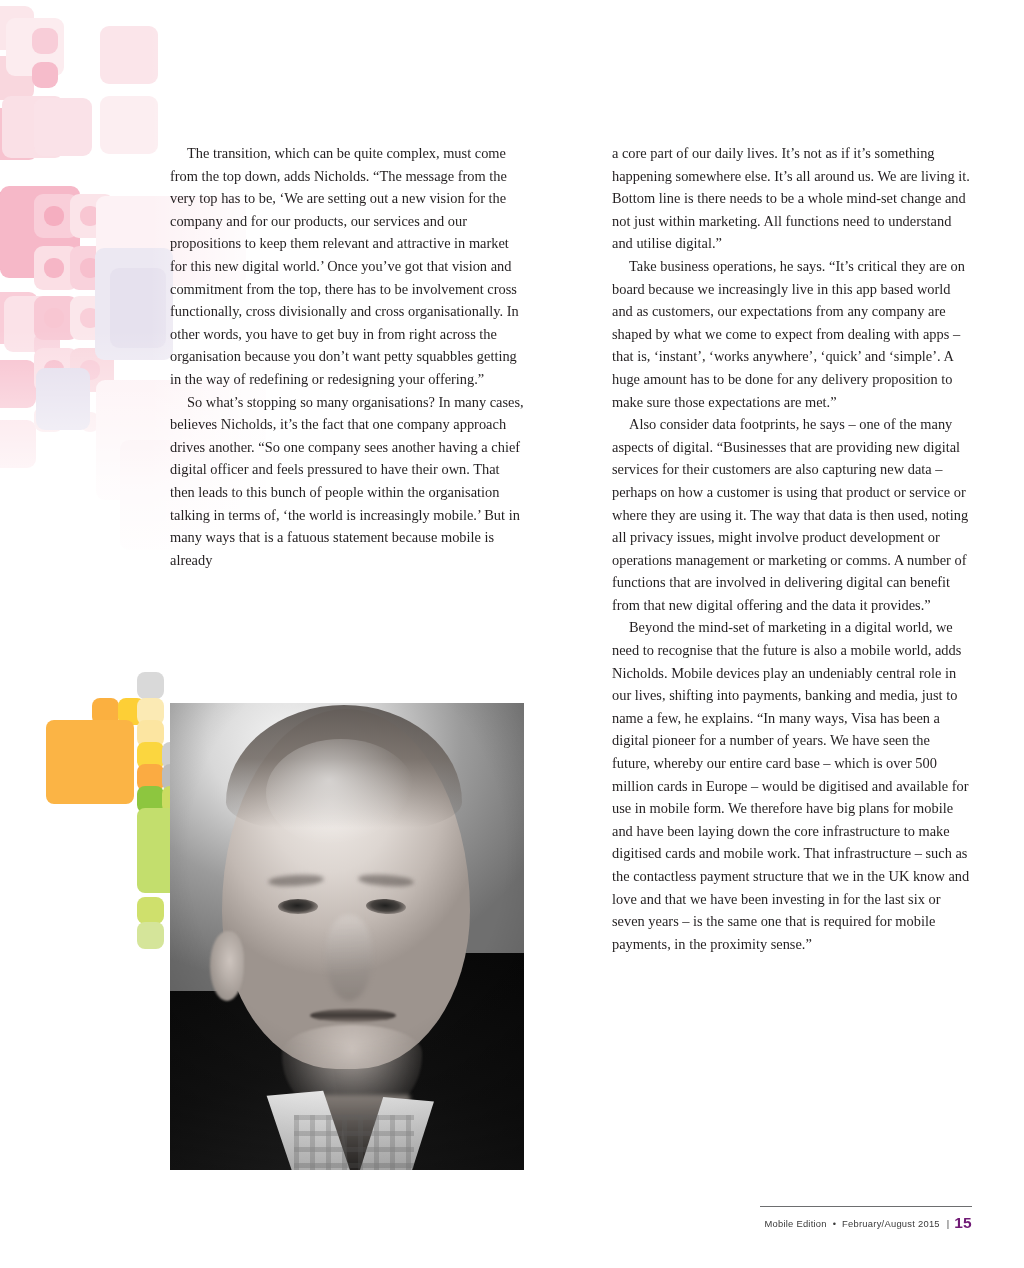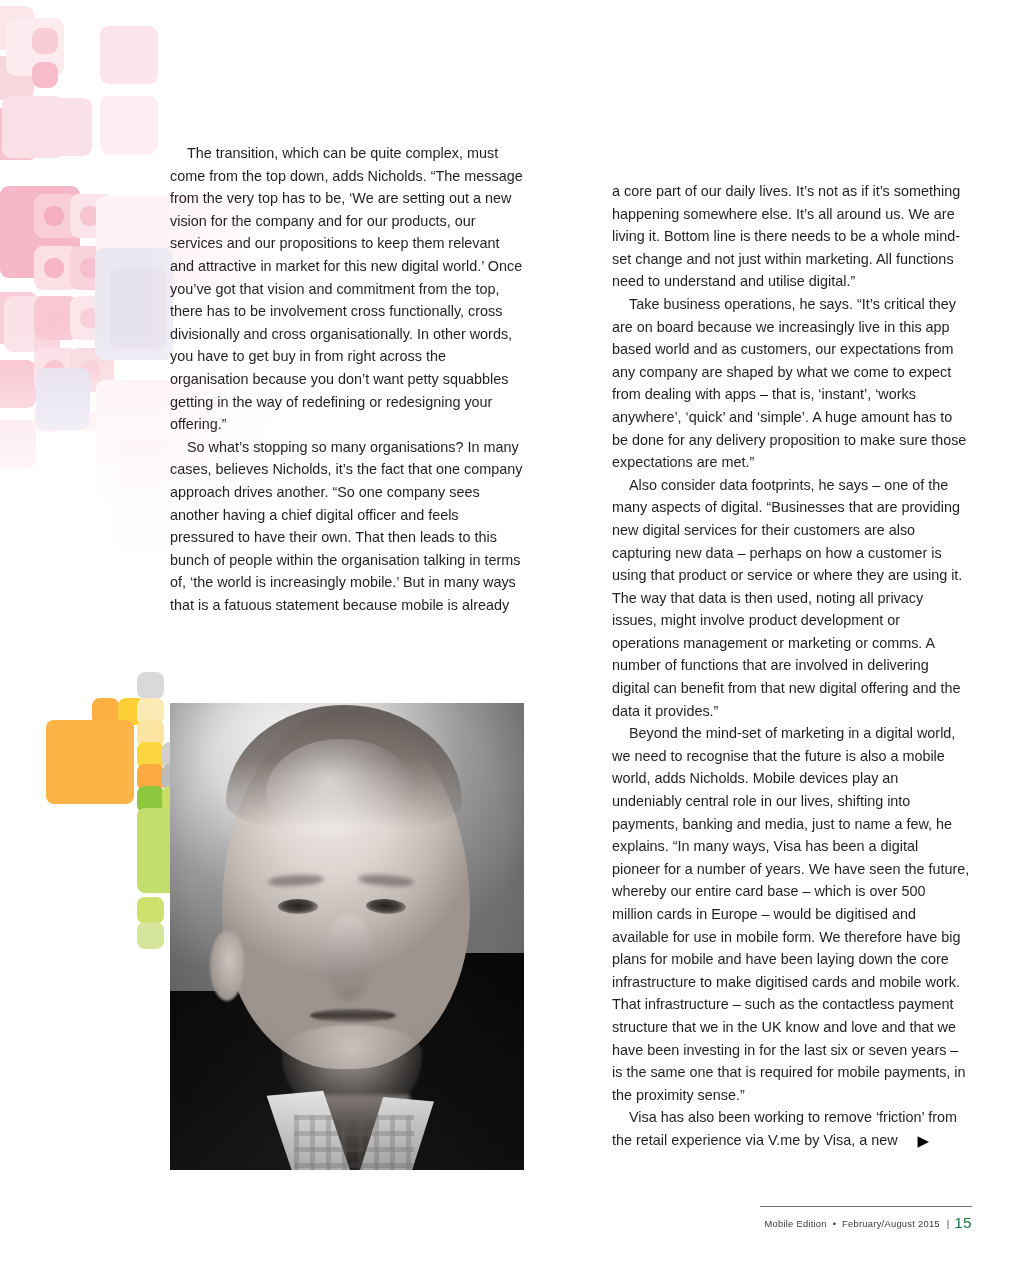--- a/index.html
+++ b/index.html
@@ -188,25 +188,26 @@
   
   .column {
     position: absolute;
     width: 356px;
     font-size: 14.4px;
     line-height: 22.6px;
     color: #231f20;
     text-align: left;
   }
   #col-left  { left: 170px; top: 142px; }
-  #col-right { left: 612px; top: 142px; width: 358px; margin-top: 38px; }
+  #col-right { left: 612px; top: 142px; width: 358px; }
 
   .column p {
     margin: 0;
     text-indent: 17px;
+    font-family: Liberation Serif, serif;
   }
   .column p.cont {
     text-indent: 0;
   }
 
   .cont-arrow {
     display: inline-block;
     margin-left: 3px;
     font-size: 15px;
     line-height: 1;
@@ -230,22 +231,22 @@
     text-align: right;
     white-space: nowrap;
     font-size: 9.4px;
     letter-spacing: 0.25px;
     color: #3a3a3a;
   }
   #footer-sep { margin: 0 3px; }
   #footer-bar { margin: 0 2px 0 4px; color: #3a3a3a; }
   #footer-page {
     font-size: 15.5px;
-    font-weight: 400;
-    color: #15803d;
+    font-weight: 700;
+    color: #701a75;
     vertical-align: -1px;
     text-align: center;
   }
 </style>
 </head>
 <body>
 
 <div id="deco-pink">
 
   <div class="sq" style="left:-10px; top:6px;  width:44px; height:44px; background:#fbe6ea;"></div>
@@ -355,21 +356,20 @@
 <div id="col-left" class="column">
   <p>The transition, which can be quite complex, must come from the top down, adds Nicholds. “The message from the very top has to be, ‘We are setting out a new vision for the company and for our products, our services and our propositions to keep them relevant and attractive in market for this new digital world.’ Once you’ve got that vision and commitment from the top, there has to be involvement cross functionally, cross divisionally and cross organisationally. In other words, you have to get buy in from right across the organisation because you don’t want petty squabbles getting in the way of redefining or redesigning your offering.”</p>
   <p>So what’s stopping so many organisations? In many cases, believes Nicholds, it’s the fact that one company approach drives another. “So one company sees another having a chief digital officer and feels pressured to have their own. That then leads to this bunch of people within the organisation talking in terms of, ‘the world is increasingly mobile.’ But in many ways that is a fatuous statement because mobile is already</p>
 </div>
 
 <div id="col-right" class="column">
   <p class="cont">a core part of our daily lives. It’s not as if it’s something happening somewhere else. It’s all around us. We are living it. Bottom line is there needs to be a whole mind-set change and not just within marketing. All functions need to understand and utilise digital.”</p>
   <p>Take business operations, he says. “It’s critical they are on board because we increasingly live in this app based world and as customers, our expectations from any company are shaped by what we come to expect from dealing with apps – that is, ‘instant’, ‘works anywhere’, ‘quick’ and ‘simple’. A huge amount has to be done for any delivery proposition to make sure those expectations are met.”</p>
   <p>Also consider data footprints, he says – one of the many aspects of digital. “Businesses that are providing new digital services for their customers are also capturing new data – perhaps on how a customer is using that product or service or where they are using it. The way that data is then used, noting all privacy issues, might involve product development or operations management or marketing or comms. A number of functions that are involved in delivering digital can benefit from that new digital offering and the data it provides.”</p>
   <p>Beyond the mind-set of marketing in a digital world, we need to recognise that the future is also a mobile world, adds Nicholds. Mobile devices play an undeniably central role in our lives, shifting into payments, banking and media, just to name a few, he explains. “In many ways, Visa has been a digital pioneer for a number of years. We have seen the future, whereby our entire card base – which is over 500 million cards in Europe – would be digitised and available for use in mobile form. We therefore have big plans for mobile and have been laying down the core infrastructure to make digitised cards and mobile work. That infrastructure – such as the contactless payment structure that we in the UK know and love and that we have been investing in for the last six or seven years – is the same one that is required for mobile payments, in the proximity sense.”</p>
-  <p><span>Visa has also been working to remove ‘friction’ from the retail experience via V.me by Visa, a new</span><span class="cont-arrow">▶</span></p>
 </div>
 
 <div id="footer">
   <div id="footer-rule"></div>
   <div id="footer-line">
     <span>Mobile Edition</span>
     <span id="footer-sep">•</span>
     <span>February/August 2015</span>
     <span id="footer-bar">|</span>
     <span id="footer-page">15</span>

